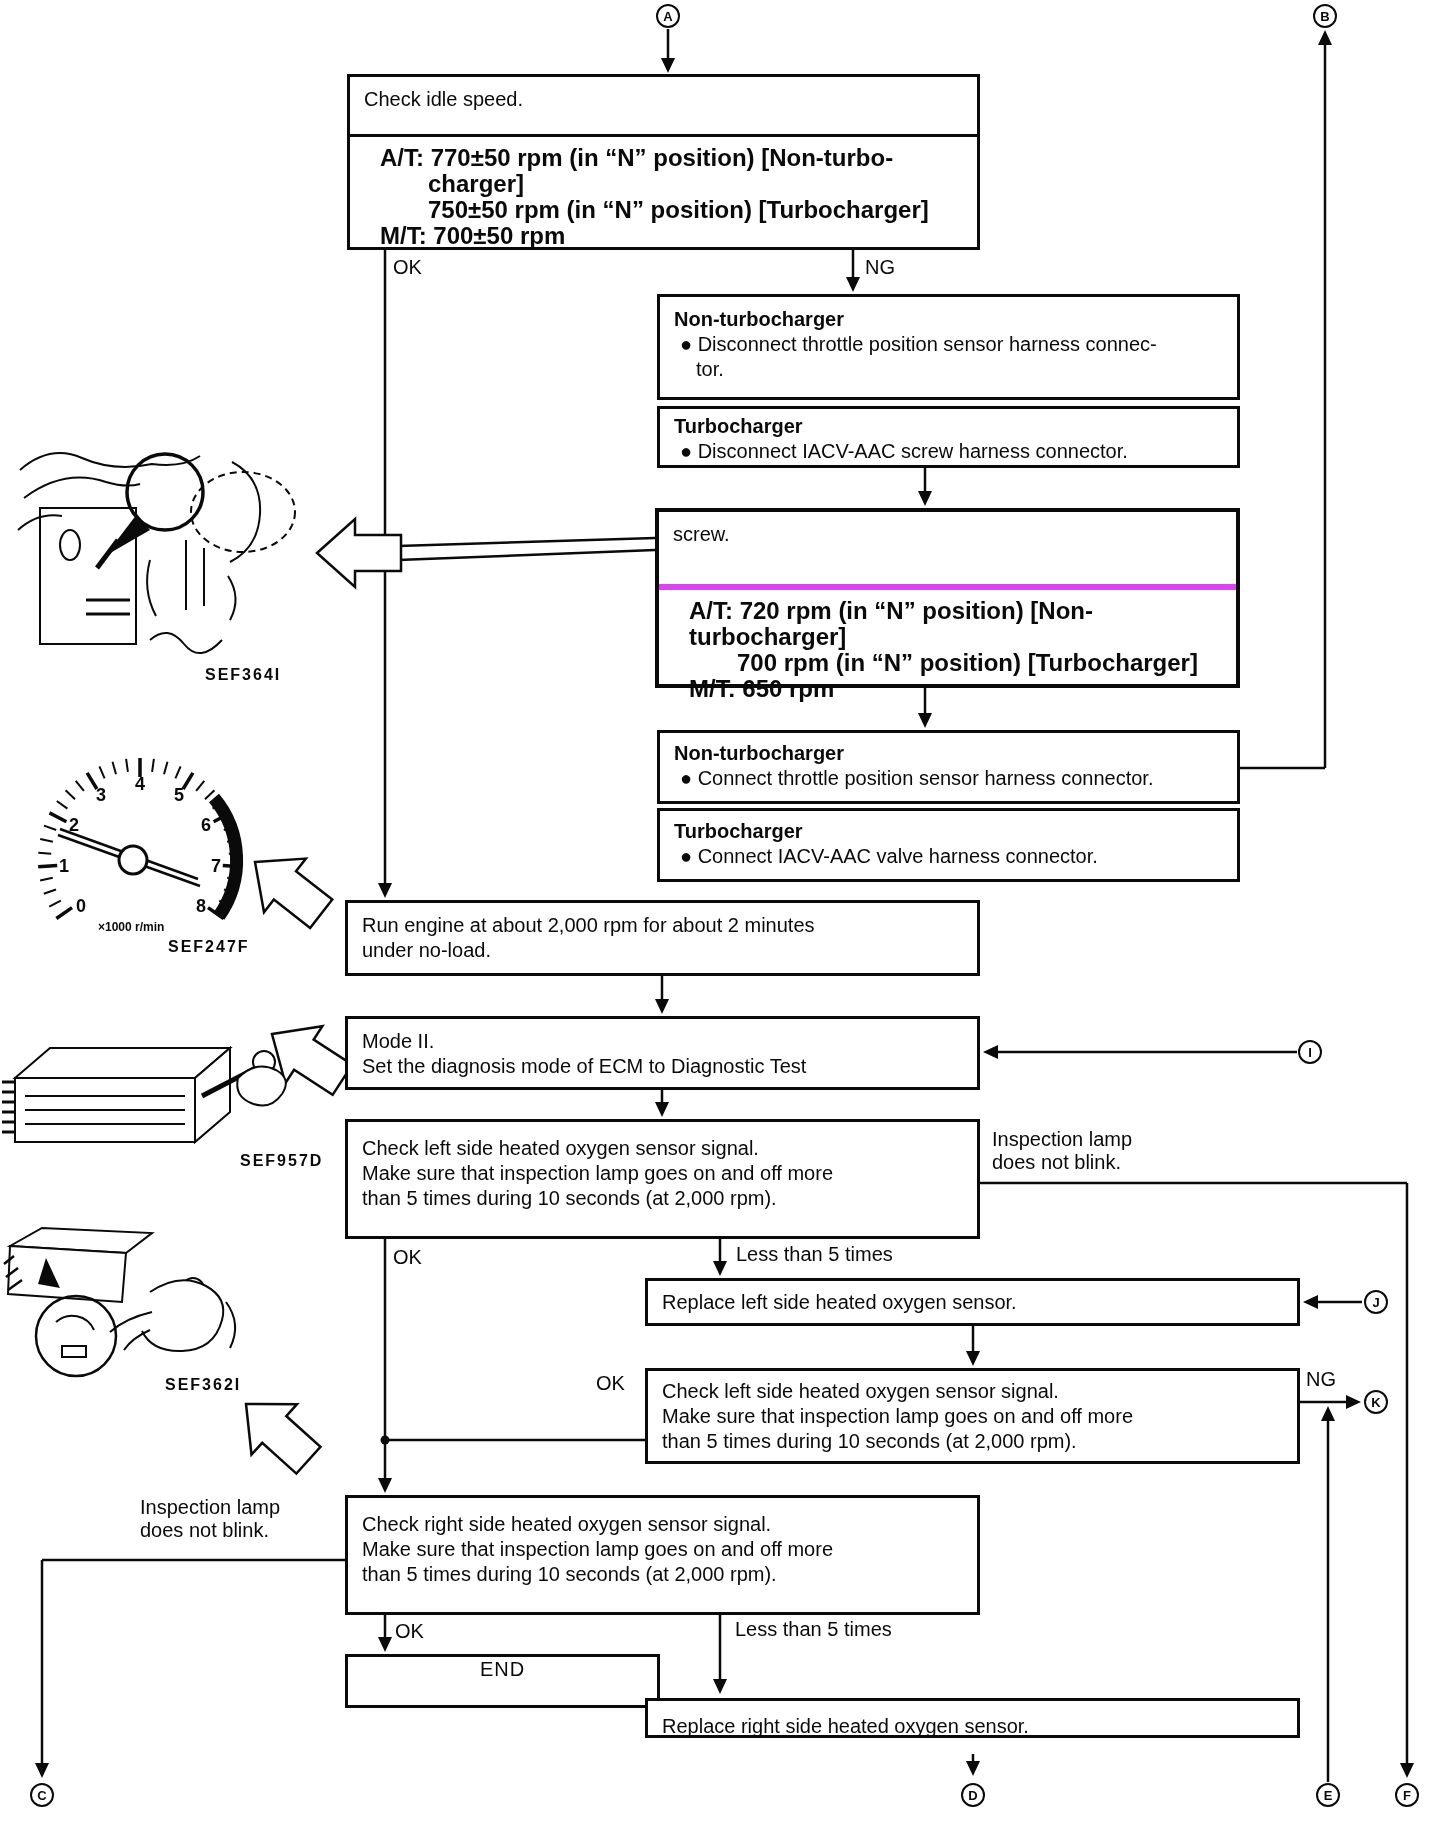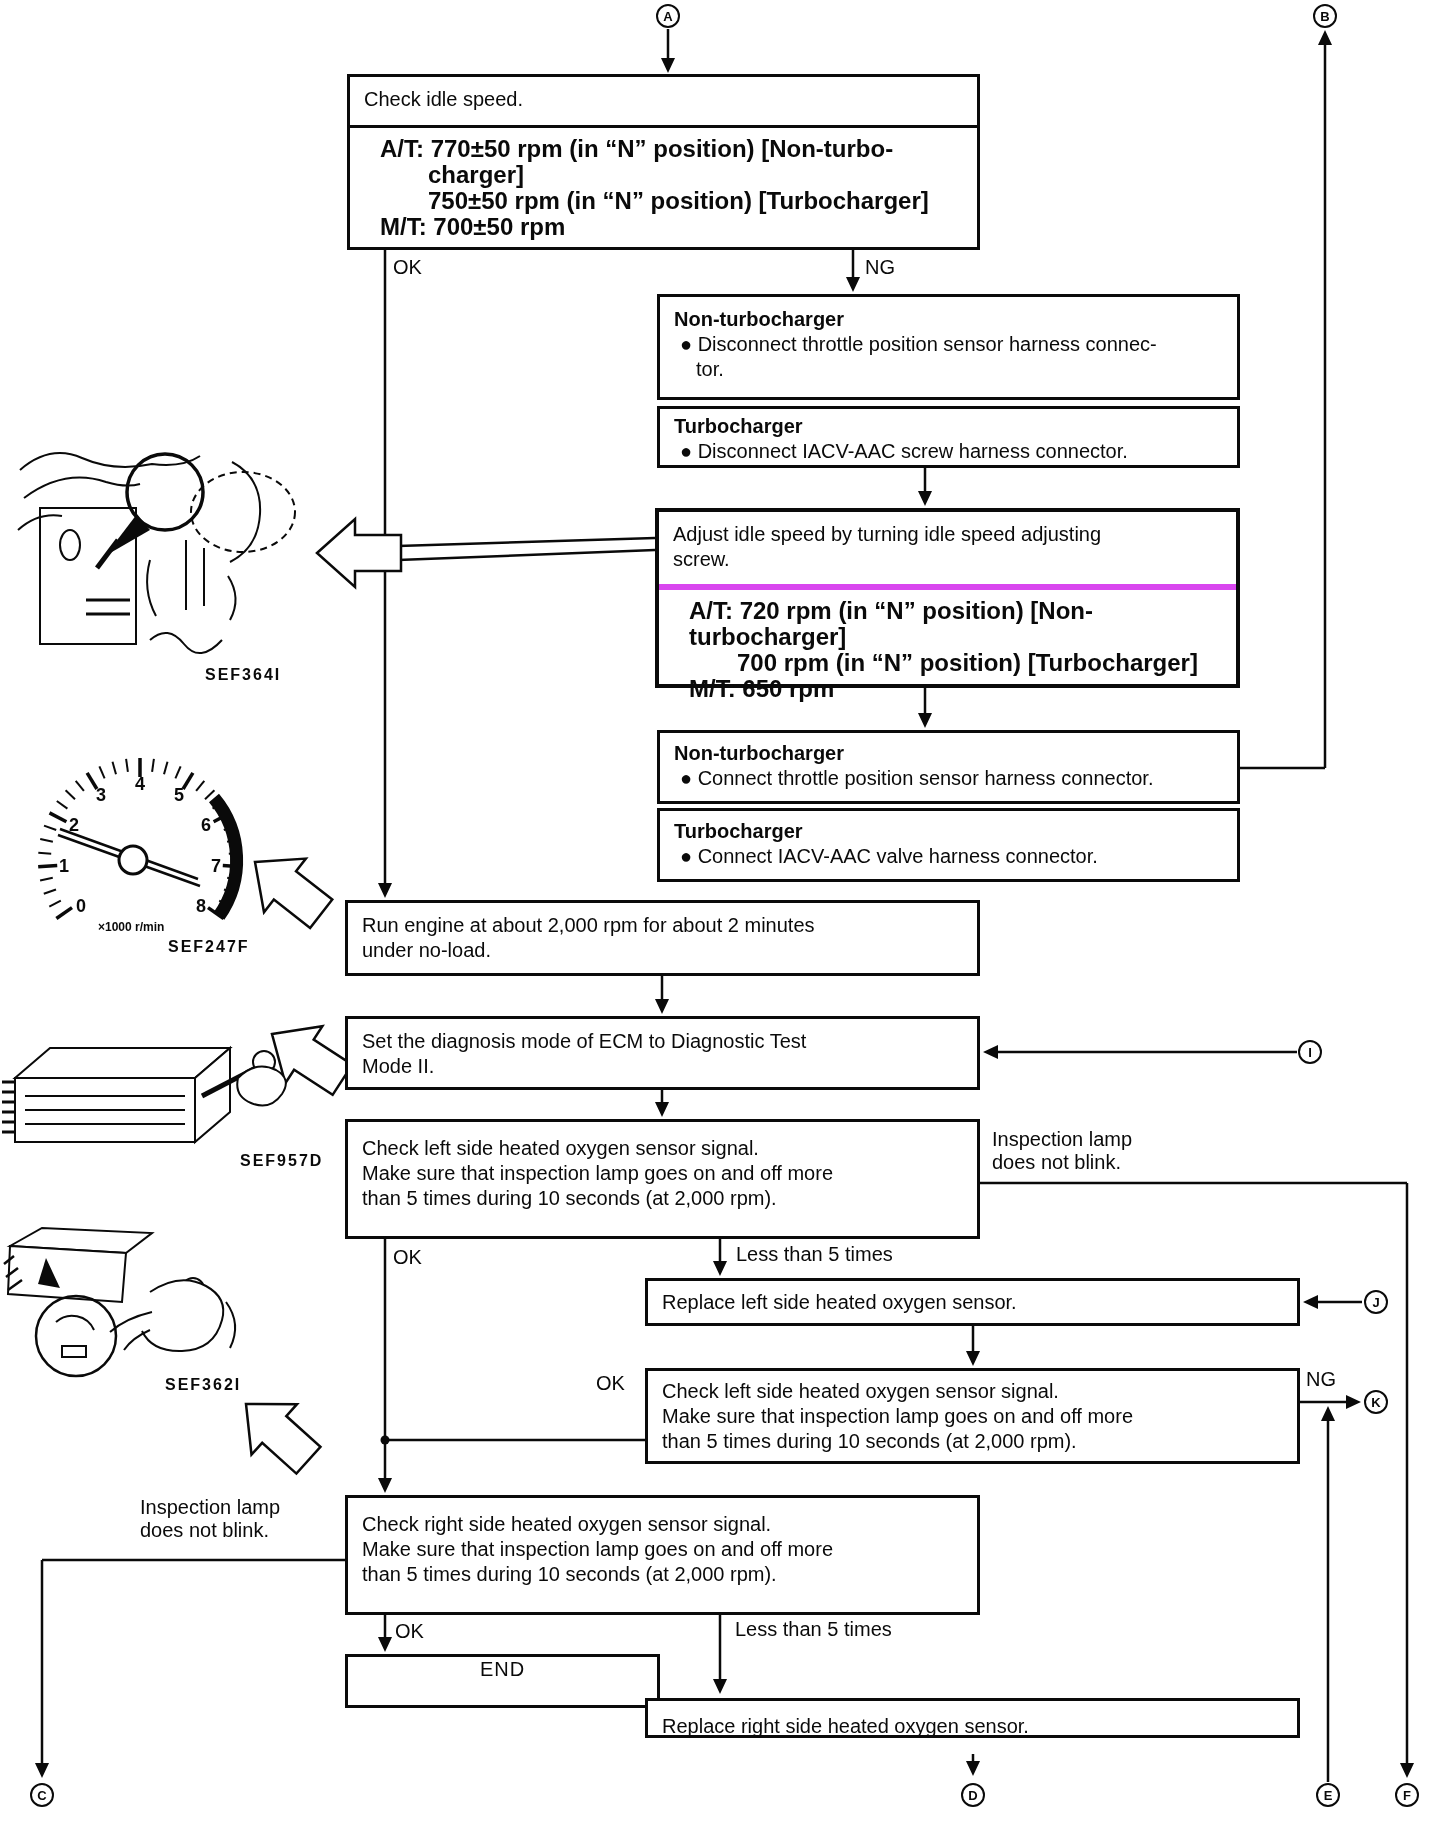--- a/index.html
+++ b/index.html
@@ -244,21 +244,21 @@
       <span>D</span>
     </div>
   <div class="circ" style="left:1316px;top:1783px">
       <span>E</span>
     </div>
   <div class="circ" style="left:1395px;top:1783px">
       <span>F</span>
     </div>
 
   <div class="box" style="left:347px;top:74px;width:633px;height:176px">
-    <div class="pad" style="height:48px;box-sizing:border-box">Check idle speed.</div>
+    <div class="pad" style="height:57px;box-sizing:border-box">Check idle speed.</div>
     <div class="divider specs">
       <div class="sp1">A/T: 770±50 rpm (in “N” position) [Non-turbo-</div>
       <div class="sp2">charger]</div>
       <div class="sp2">750±50 rpm (in “N” position) [Turbocharger]</div>
       <div class="sp1">M/T: 700±50 rpm</div>
     </div>
   </div>
 
   <div class="box pad" style="left:657px;top:294px;width:583px;height:106px">
     <div class="b">Non-turbocharger</div>
@@ -266,21 +266,20 @@
     <div class="hang2">tor.</div>
   </div>
 
   <div class="box pad" style="left:657px;top:406px;width:583px;height:62px;padding-top:5px">
     <div class="b">Turbocharger</div>
     <div class="bullet">● Disconnect IACV-AAC screw harness connector.</div>
   </div>
 
   <div class="box thick" style="left:655px;top:508px;width:585px;height:180px">
     <div class="pad" style="height:72px;box-sizing:border-box">
-      <div>Adjust idle speed by turning idle speed adjusting</div>
       <div>screw.</div>
     </div>
     <div class="divider4 specs">
       <div class="sp1">A/T: 720 rpm (in “N” position) [Non-turbocharger]</div>
       <div class="sp2">700 rpm (in “N” position) [Turbocharger]</div>
       <div class="sp1">M/T: 650 rpm</div>
     </div>
   </div>
 
   <div class="box pad" style="left:657px;top:730px;width:583px;height:74px;padding-top:8px">
@@ -292,22 +291,22 @@
     <div class="b">Turbocharger</div>
     <div class="bullet">● Connect IACV-AAC valve harness connector.</div>
   </div>
 
   <div class="box pad" style="left:345px;top:900px;width:635px;height:76px">
     <div>Run engine at about 2,000 rpm for about 2 minutes</div>
     <div>under no-load.</div>
   </div>
 
   <div class="box pad" style="left:345px;top:1016px;width:635px;height:74px">
+    <div>Mode II.</div>
     <div>Set the diagnosis mode of ECM to Diagnostic Test</div>
-    <div>Mode II.</div>
   </div>
 
   <div class="box pad" style="left:345px;top:1119px;width:635px;height:120px;padding-top:14px">
     <div>Check left side heated oxygen sensor signal.</div>
     <div>Make sure that inspection lamp goes on and off more</div>
     <div>than 5 times during 10 seconds (at 2,000 rpm).</div>
   </div>
 
   <div class="box pad" style="left:645px;top:1278px;width:655px;height:48px;padding-top:9px">
     <div>Replace left side heated oxygen sensor.</div>

